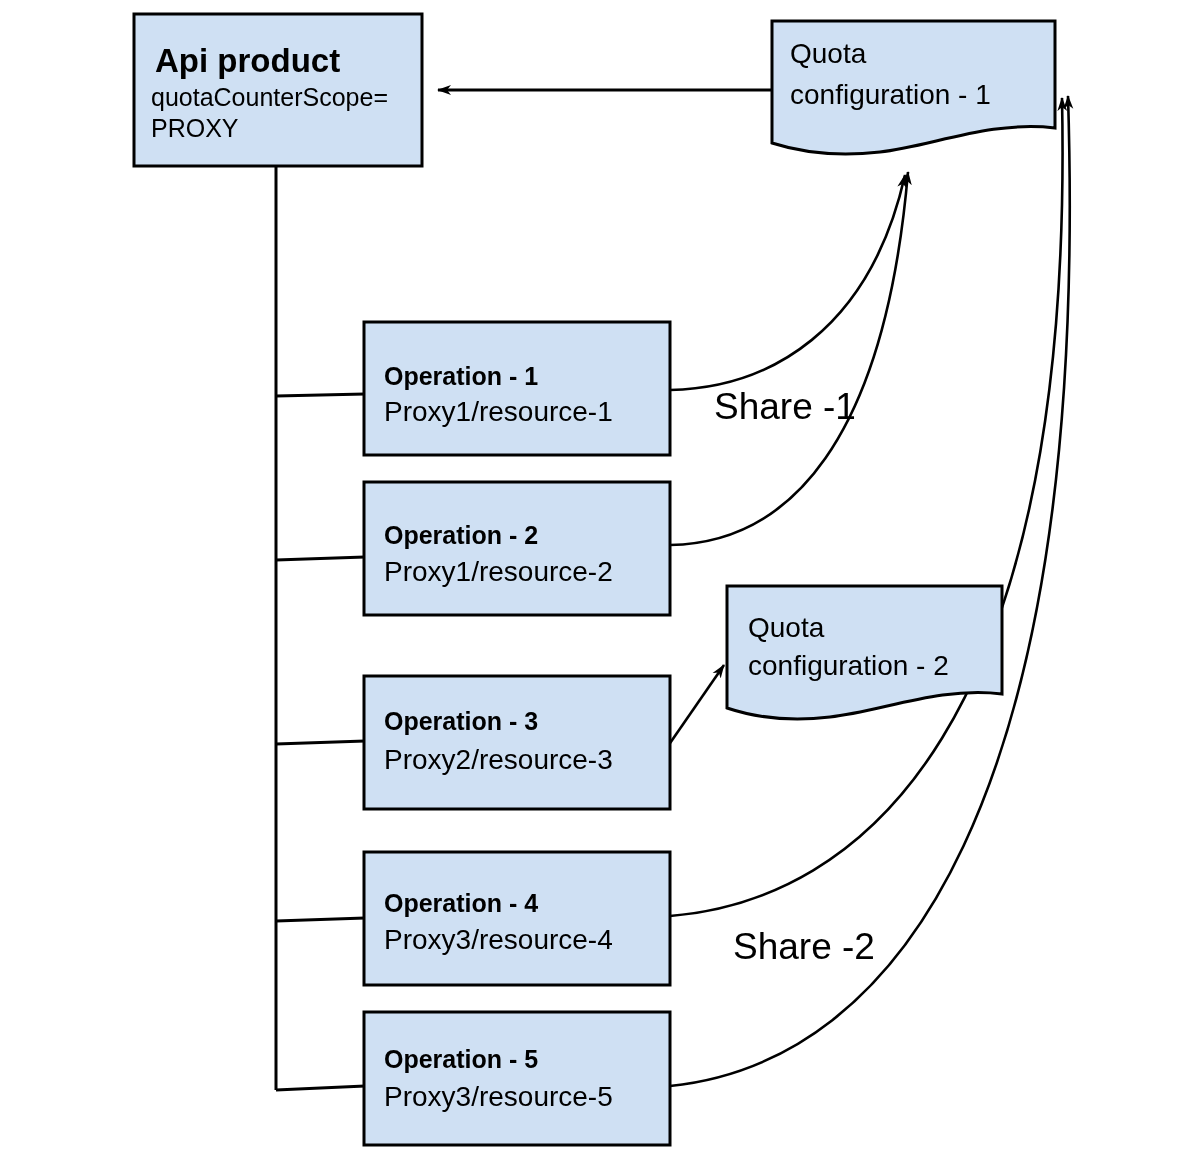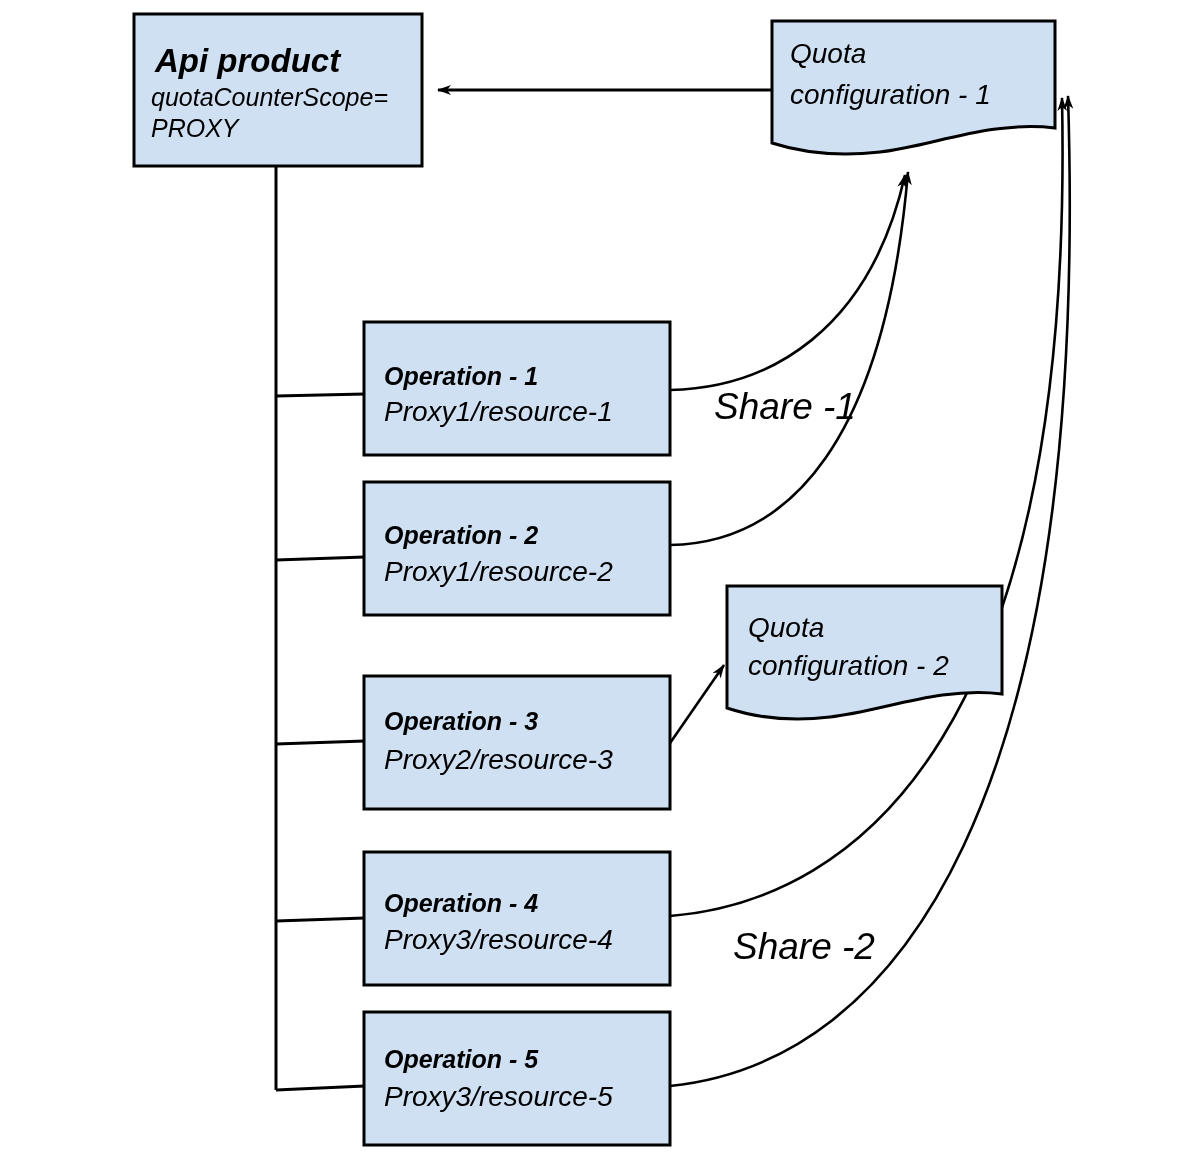--- a/index.html
+++ b/index.html
@@ -10,21 +10,20 @@
   body {
     width: 1180px;
     height: 1152px;
     font-family: "Liberation Sans", sans-serif;
     overflow: hidden;
   }
   #diagram-root {
     position: relative;
     width: 1180px;
     height: 1152px;
-    font-style: italic;
   }
   svg#diagram-canvas {
     position: absolute;
     top: 0;
     left: 0;
     width: 1180px;
     height: 1152px;
   }
   .node-shape {
     fill: #cfe0f3;

